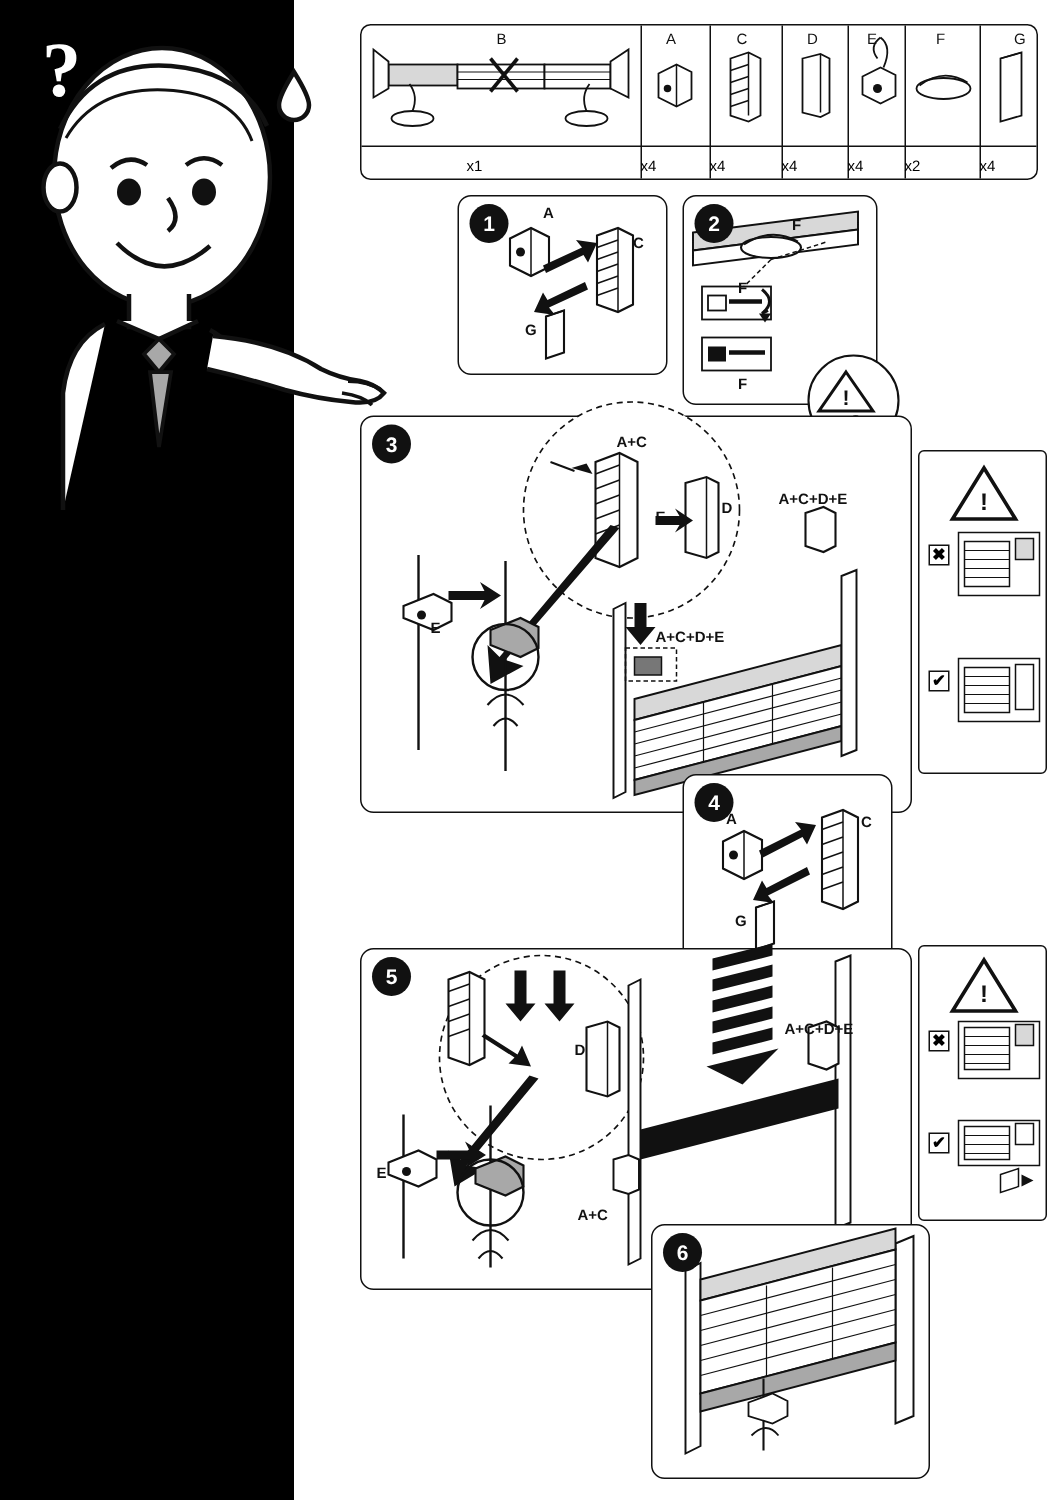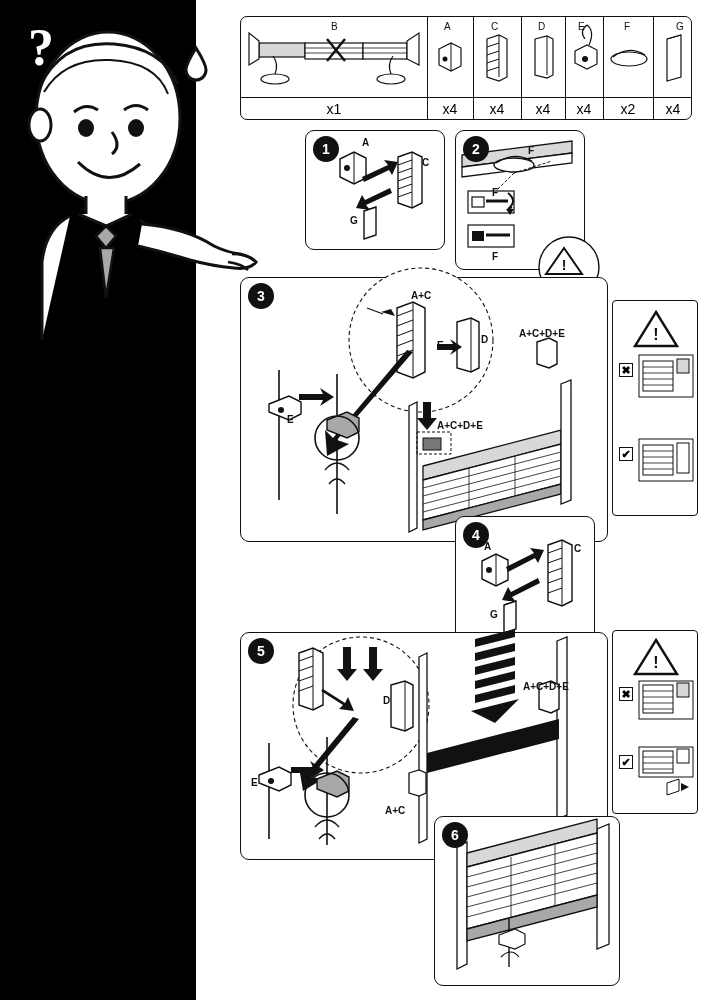--- a/index.html
+++ b/index.html
@@ -20,21 +20,21 @@
     font-size:14px;font-weight:bold;display:flex;align-items:center;justify-content:center;}
 
   .lbl{position:absolute;font-size:10px;color:#111;font-family:"Liberation Sans",sans-serif;}
   .lbl.b{font-weight:bold;}
   .lbl.lg{font-size:12px;font-weight:bold;}
 
   
   .parts{position:absolute;left:240px;top:16px;width:452px;height:104px;border:1.4px solid #111;border-radius:7px;box-sizing:border-box;background:#fff;}
   .parts .vline{position:absolute;top:0;width:1.2px;height:100%;background:#111;}
   .parts .hline{position:absolute;left:0;width:100%;height:1.2px;background:#111;}
-  .qty{position:absolute;bottom:2px;font-size:14px;text-align:center;}
+  .qty{position:absolute;bottom:2px;font-size:10px;text-align:left;}
 
   
   .warn{position:absolute;}
   .warn svg{display:block;}
 
   
   .tickbox{position:absolute;width:14px;height:14px;border:1.3px solid #111;box-sizing:border-box;
      display:flex;align-items:center;justify-content:center;font-size:11px;font-weight:bold;line-height:1;}
 
   svg{overflow:visible;}

